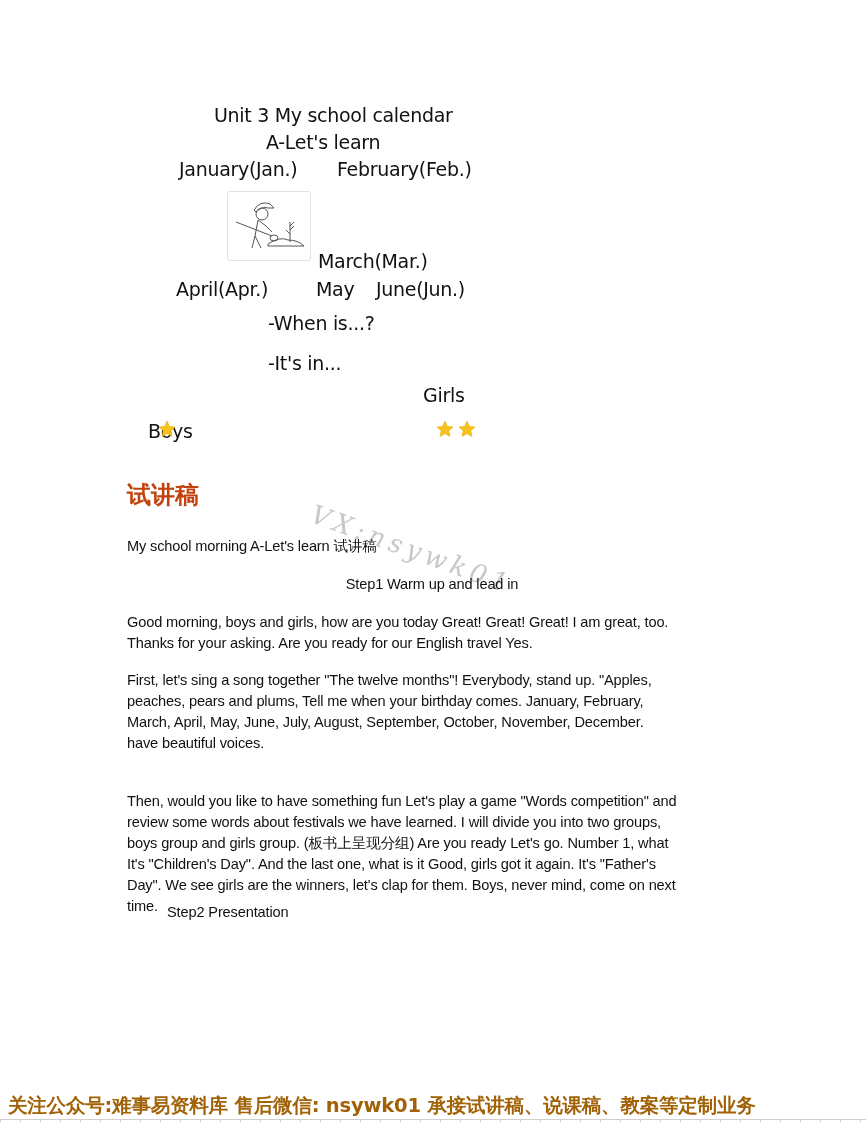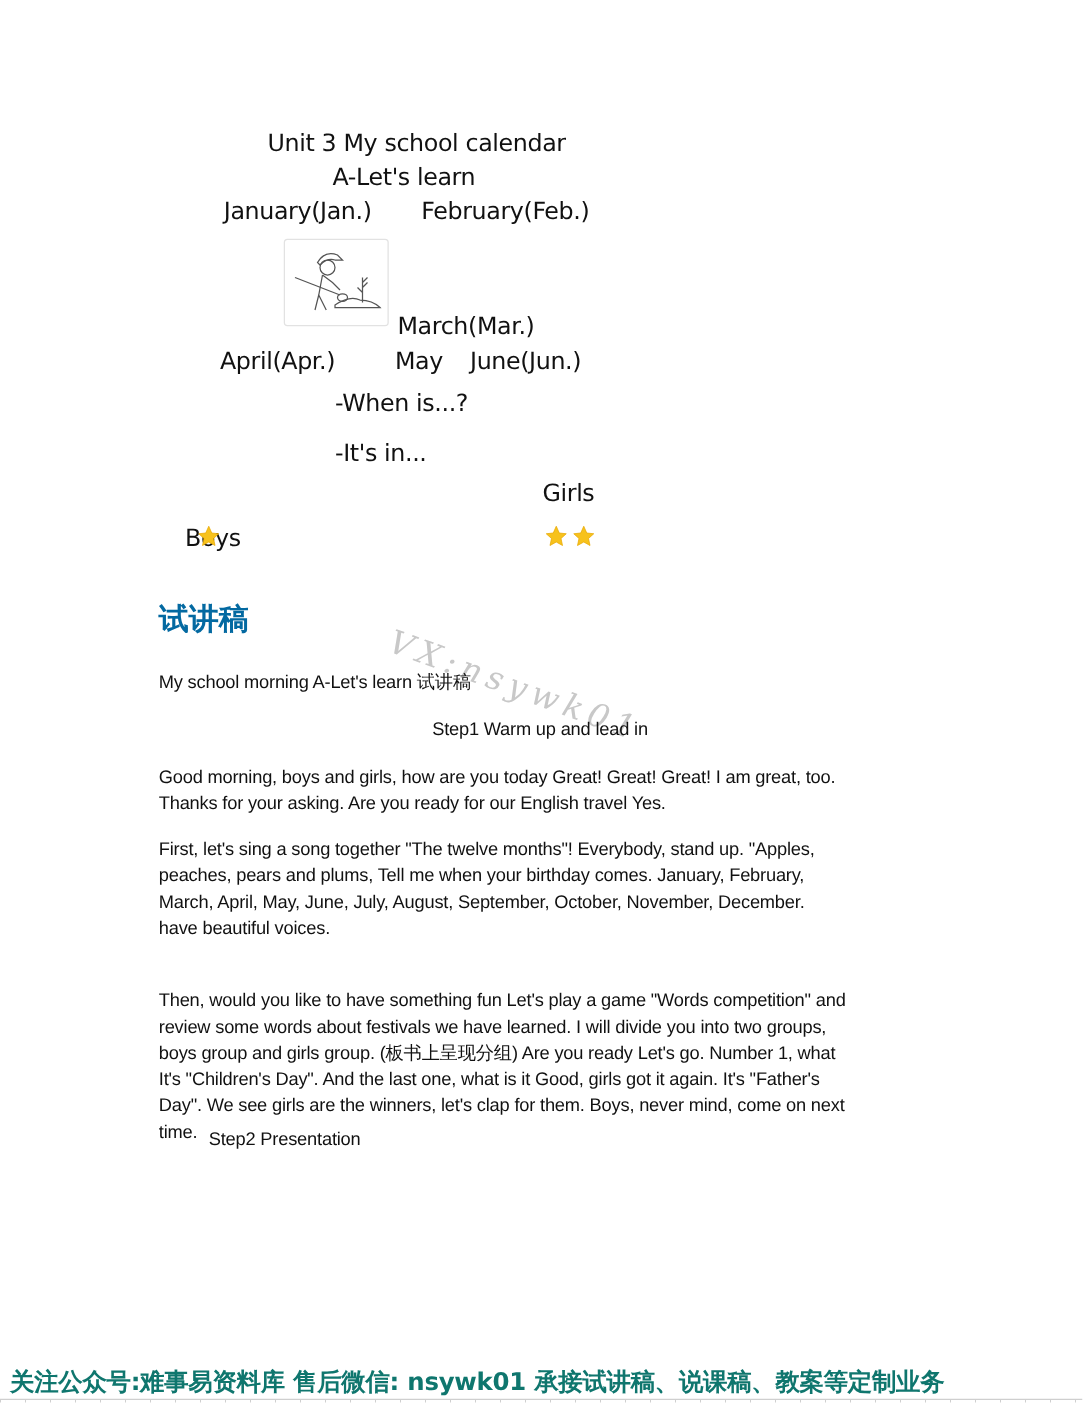--- a/index.html
+++ b/index.html
@@ -35,21 +35,21 @@
     .star {
       position: absolute;
       width: 20px; height: 20px;
     }
 
     
     .doc-title {
       font-family: "DejaVu Sans", sans-serif;
       font-weight: bold;
       font-size: 24px;
-      color: #0369a1;
+      color: #c2410c;
     }
     .para {
       position: absolute;
       left: 127px;
       width: 610px;
       font-family: "Liberation Sans", sans-serif;
       font-size: 14.6px;
       line-height: 21px;
       color: #111;
       white-space: normal;
@@ -71,21 +71,21 @@
     }
 
     .footer-banner {
       position: absolute;
       left: 0; top: 1092px;
       width: 866px;
       height: 30px;
       font-family: "DejaVu Sans", sans-serif;
       font-weight: bold;
       font-size: 19.5px;
-      color: #0f766e;
+      color: #a16207;
       white-space: nowrap;
       letter-spacing: -0.2px;
       padding-left: 8px;
       box-sizing: border-box;
     }
     .footer-ruler {
       position: absolute;
       left: 0; top: 1119px;
       width: 866px; height: 3px;
       border-top: 1px solid #cfcfcf;
@@ -120,21 +120,21 @@
   </svg>
 </div>
 
 <div class="abs slide-text" style="left:318px; top:250px;">March(Mar.)</div>
 <div class="abs slide-text" style="left:176px; top:278px;">April(Apr.)</div>
 <div class="abs slide-text" style="left:296px; top:278px;margin-left:20px;">May</div>
 <div class="abs slide-text" style="left:376px; top:278px;">June(Jun.)</div>
 <div class="abs slide-text" style="left:268px; top:312px;">-When is...?</div>
 <div class="abs slide-text" style="left:268px; top:352px;">-It's in...</div>
 <div class="abs slide-text" style="left:148px; top:384px;margin-top:36px;">Boys</div>
-<div class="abs slide-text" style="left:434px; top:384px;text-align:right;">Girls</div>
+<div class="abs slide-text" style="left:423px; top:384px;text-align:right;">Girls</div>
 
 <svg class="star" style="left:157px; top:419px;" viewBox="0 0 20 20">
   <polygon points="10,2 12.4,7.4 18,8 13.8,11.8 15,17.4 10,14.6 5,17.4 6.2,11.8 2,8 7.6,7.4" fill="#f7c21d" stroke="#e8a800" stroke-width="0.6"></polygon>
 </svg>
 <svg class="star" style="left:435px; top:419px;" viewBox="0 0 20 20">
   <polygon points="10,2 12.4,7.4 18,8 13.8,11.8 15,17.4 10,14.6 5,17.4 6.2,11.8 2,8 7.6,7.4" fill="#f7c21d" stroke="#e8a800" stroke-width="0.6"></polygon>
 </svg>
 <svg class="star" style="left:457px; top:419px;" viewBox="0 0 20 20">
   <polygon points="10,2 12.4,7.4 18,8 13.8,11.8 15,17.4 10,14.6 5,17.4 6.2,11.8 2,8 7.6,7.4" fill="#f7c21d" stroke="#e8a800" stroke-width="0.6"></polygon>
 </svg>

